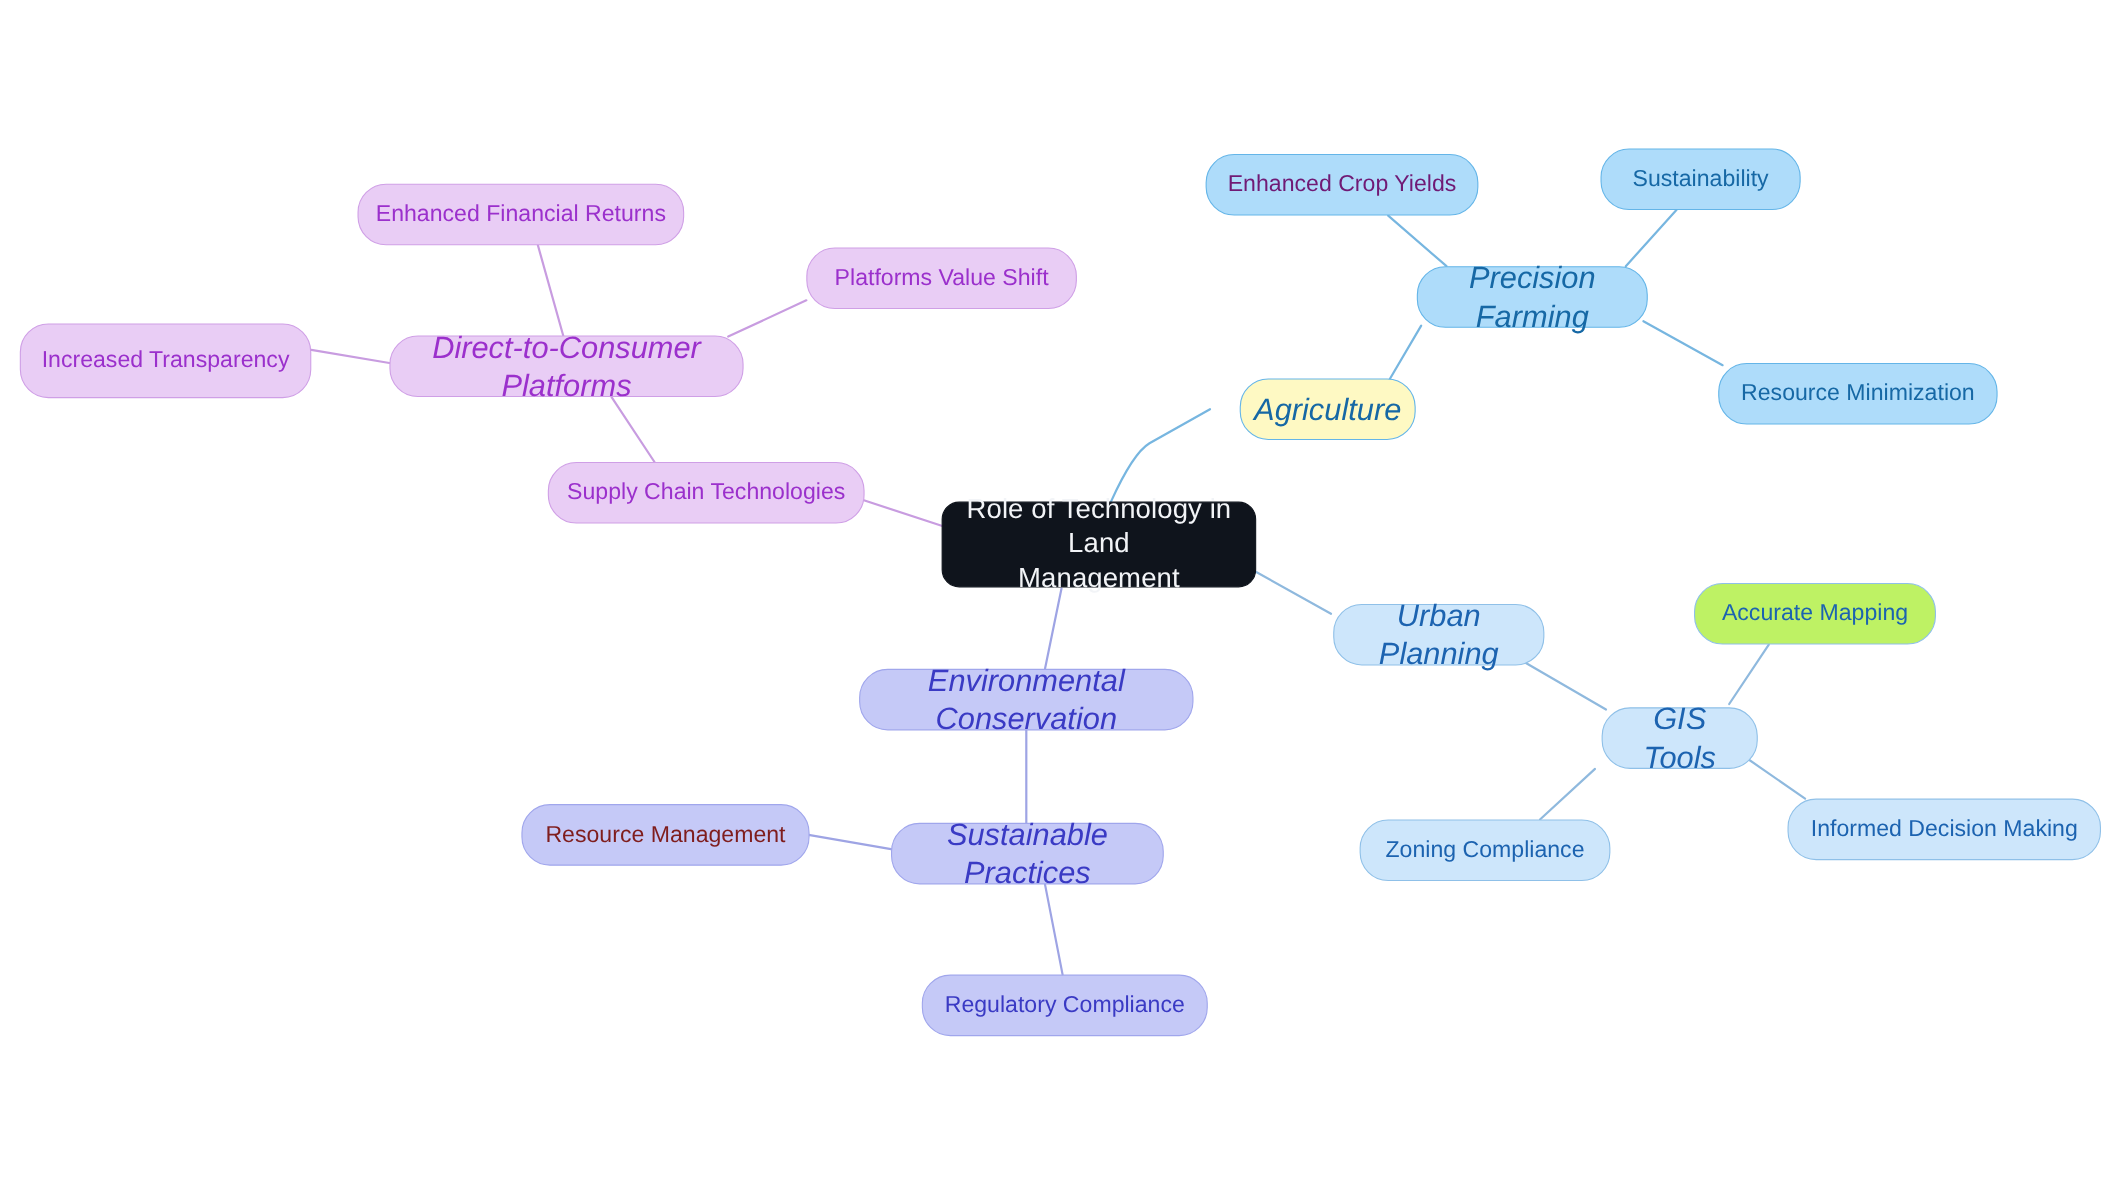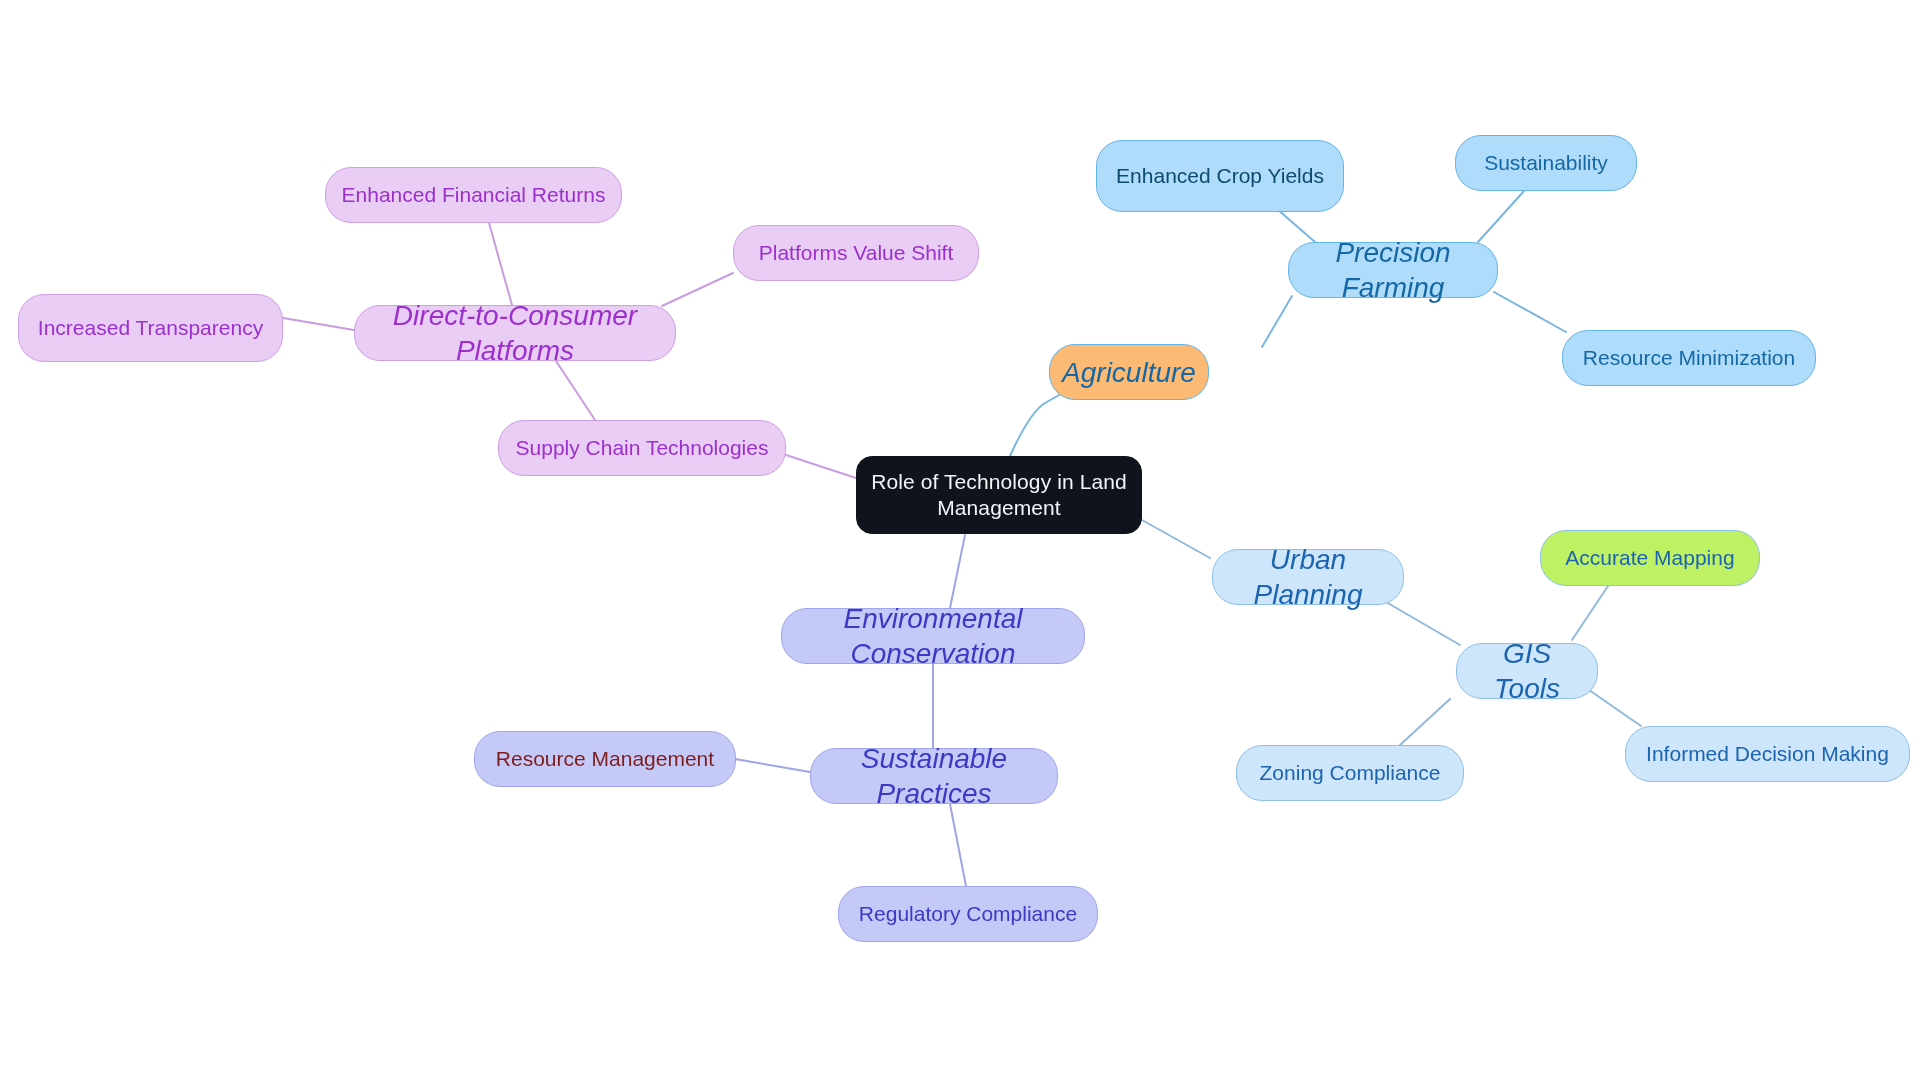--- a/index.html
+++ b/index.html
@@ -36,21 +36,21 @@
     border-radius: 26px;
     border-style: solid;
     border-width: 1.5px;
     line-height: 1.25;
     white-space: pre-line;
     padding: 0 10px;
   }
   .mm-node.root {
     border-radius: 16px;
     border-width: 1px;
-    font-size: 21px;
+    font-size: 25px;
     letter-spacing: 0.1px;
   }
   .mm-node.branch {
     font-size: 28px;
     font-style: italic;
   }
   .mm-node.leaf {
     font-size: 21px;
   }
 </style>
@@ -75,23 +75,23 @@
       <path d="M 950 804 L 966 886" fill="none" stroke="#9ea4e4" stroke-width="2" stroke-linecap="round"></path>
       <path d="M 856 478 L 786 455" fill="none" stroke="#c89ce0" stroke-width="2" stroke-linecap="round"></path>
       <path d="M 595 420 L 556 361" fill="none" stroke="#c89ce0" stroke-width="2" stroke-linecap="round"></path>
       <path d="M 512 305 L 489 223" fill="none" stroke="#c89ce0" stroke-width="2" stroke-linecap="round"></path>
       <path d="M 354 330 L 283 318" fill="none" stroke="#c89ce0" stroke-width="2" stroke-linecap="round"></path>
       <path d="M 662 306 L 733 273" fill="none" stroke="#c89ce0" stroke-width="2" stroke-linecap="round"></path>
     </svg>
   <div id="node-layer">
       <div class="mm-node root" style="left: 856px; top: 456px; width: 286px; height: 78px; background: rgb(15, 20, 28); border-color: rgb(15, 20, 28); color: rgb(242, 244, 247);">Role of Technology in Land
 Management</div>
-      <div class="mm-node branch" style="left: 1049px; top: 344px; width: 160px; height: 56px; background: #fdba74; border-color: rgb(100, 181, 232); color: rgb(22, 104, 165);">Agriculture</div>
+      <div class="mm-node branch" style="left: 1127px; top: 344px; width: 160px; height: 56px; background: #fef9c3; border-color: rgb(100, 181, 232); color: rgb(22, 104, 165);">Agriculture</div>
       <div class="mm-node branch" style="left: 1288px; top: 242px; width: 210px; height: 56px; background: rgb(174, 220, 250); border-color: rgb(100, 181, 232); color: rgb(22, 104, 165);">Precision Farming</div>
-      <div class="mm-node leaf" style="left: 1096px; top: 140px; width: 248px; height: 72px; background: rgb(174, 220, 250); border-color: rgb(100, 181, 232); color: #0c4a6e;">Enhanced Crop Yields</div>
+      <div class="mm-node leaf" style="left: 1096px; top: 140px; width: 248px; height: 56px; background: rgb(174, 220, 250); border-color: rgb(100, 181, 232); color: #701a75;">Enhanced Crop Yields</div>
       <div class="mm-node leaf" style="left: 1455px; top: 135px; width: 182px; height: 56px; background: rgb(174, 220, 250); border-color: rgb(100, 181, 232); color: rgb(22, 104, 165);">Sustainability</div>
       <div class="mm-node leaf" style="left: 1562px; top: 330px; width: 254px; height: 56px; background: rgb(174, 220, 250); border-color: rgb(100, 181, 232); color: rgb(22, 104, 165);">Resource Minimization</div>
       <div class="mm-node branch" style="left: 1212px; top: 549px; width: 192px; height: 56px; background: rgb(205, 230, 251); border-color: rgb(143, 192, 232); color: rgb(28, 99, 176);">Urban Planning</div>
       <div class="mm-node branch" style="left: 1456px; top: 643px; width: 142px; height: 56px; background: rgb(205, 230, 251); border-color: rgb(143, 192, 232); color: rgb(28, 99, 176);">GIS Tools</div>
       <div class="mm-node leaf" style="left: 1540px; top: 530px; width: 220px; height: 56px; background: #bef264; border-color: rgb(143, 192, 232); color: rgb(28, 99, 176);">Accurate Mapping</div>
       <div class="mm-node leaf" style="left: 1625px; top: 726px; width: 285px; height: 56px; background: rgb(205, 230, 251); border-color: rgb(143, 192, 232); color: rgb(28, 99, 176);">Informed Decision Making</div>
       <div class="mm-node leaf" style="left: 1236px; top: 745px; width: 228px; height: 56px; background: rgb(205, 230, 251); border-color: rgb(143, 192, 232); color: rgb(28, 99, 176);">Zoning Compliance</div>
       <div class="mm-node branch" style="left: 781px; top: 608px; width: 304px; height: 56px; background: rgb(197, 201, 247); border-color: rgb(160, 166, 236); color: rgb(58, 58, 196);">Environmental Conservation</div>
       <div class="mm-node branch" style="left: 810px; top: 748px; width: 248px; height: 56px; background: rgb(197, 201, 247); border-color: rgb(160, 166, 236); color: rgb(58, 58, 196);">Sustainable Practices</div>
       <div class="mm-node leaf" style="left: 474px; top: 731px; width: 262px; height: 56px; background: rgb(197, 201, 247); border-color: rgb(160, 166, 236); color: #7f1d1d;">Resource Management</div>

